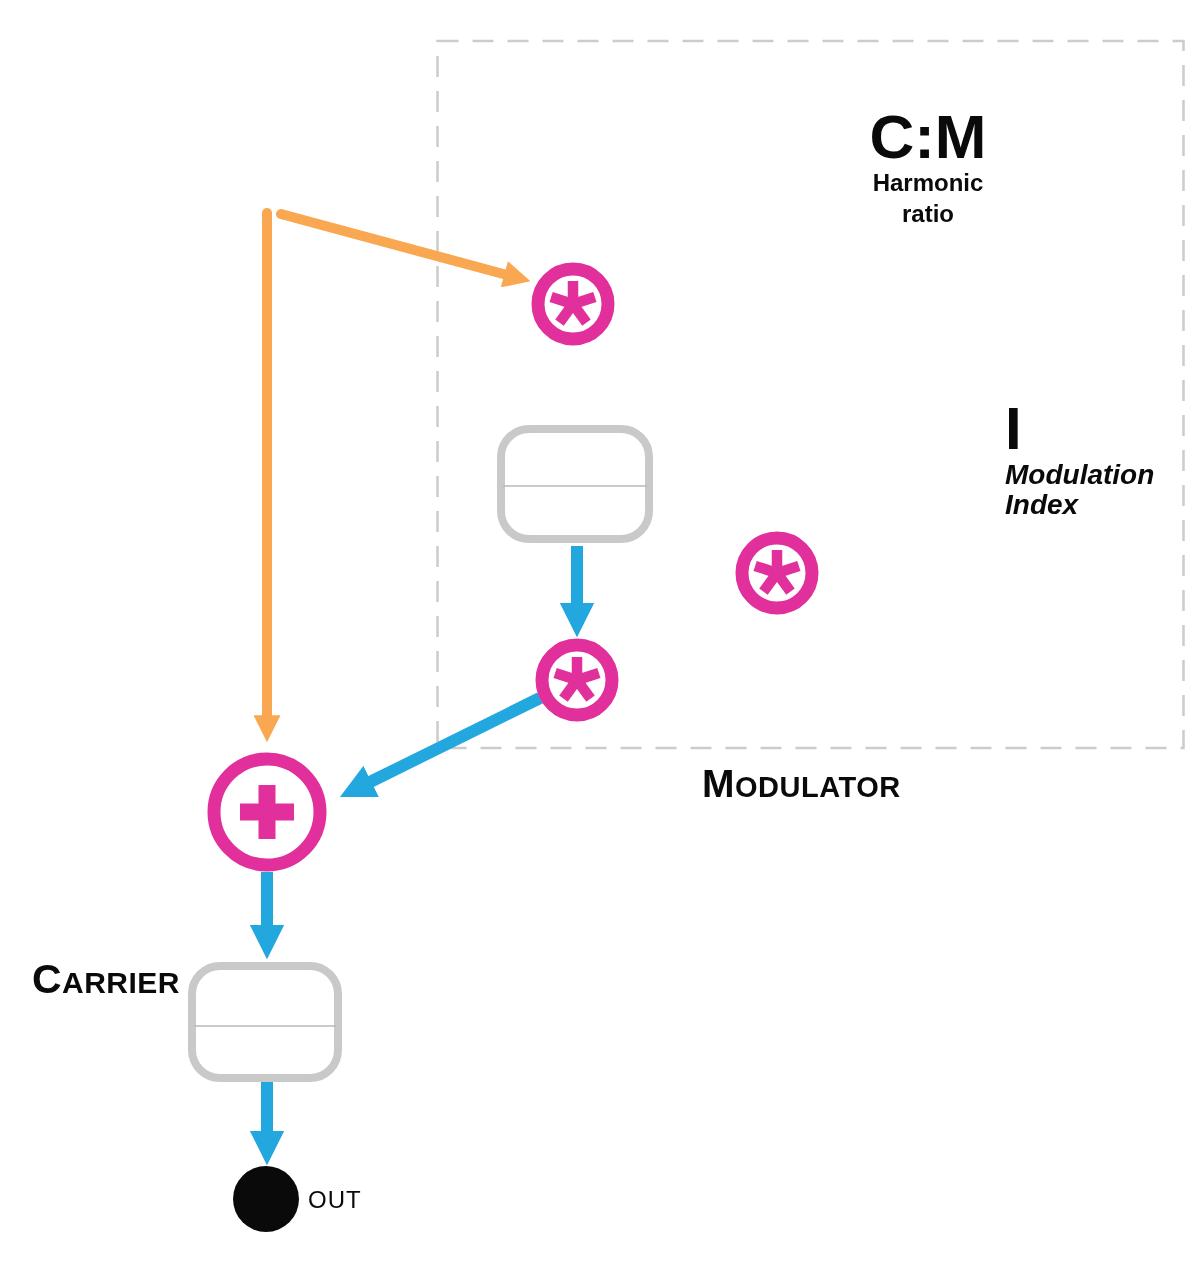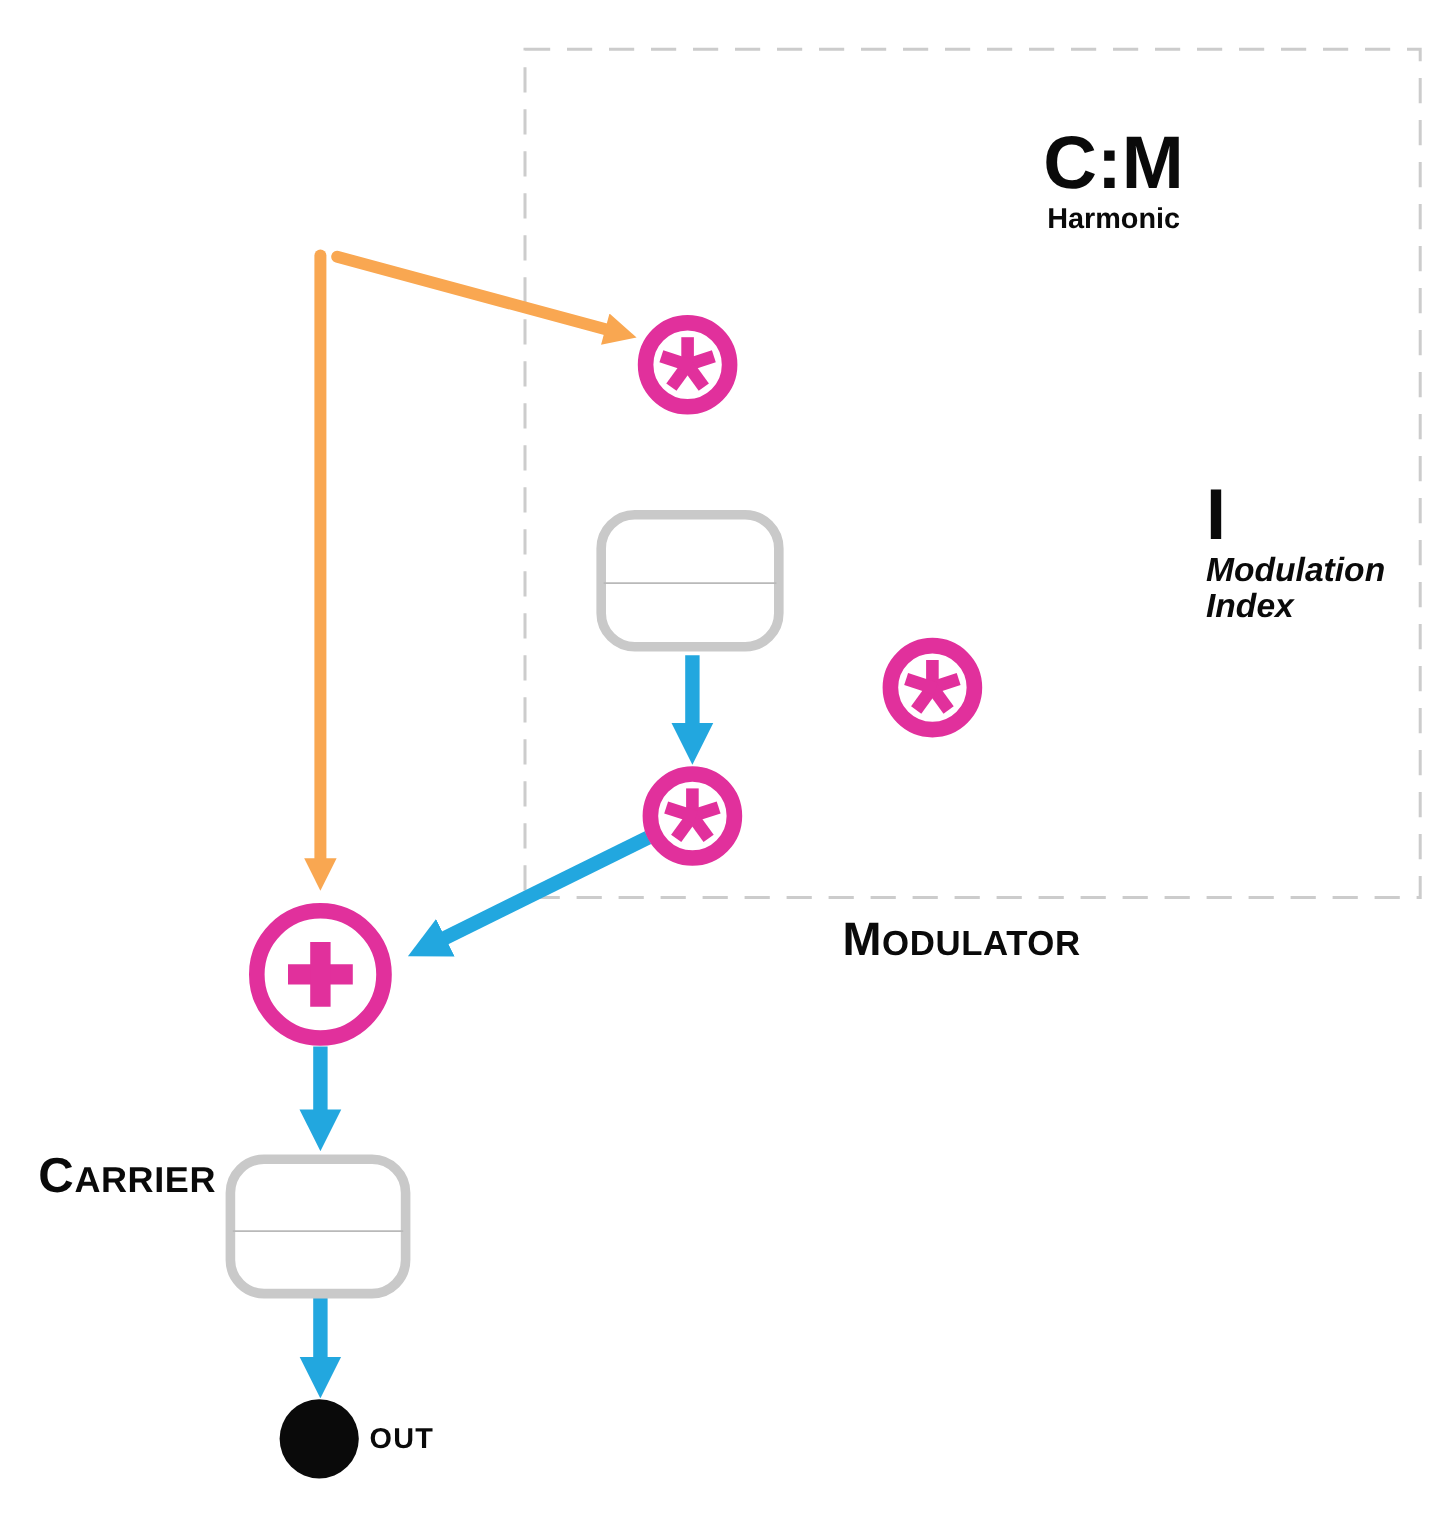--- a/index.html
+++ b/index.html
@@ -36,21 +36,21 @@
   .index-block { left: 1005px; top: 402px; width: 180px; text-align: left; }
   .index-symbol { font-size: 60px; line-height: 54px; font-weight: 800; }
   .index-sub { font-size: 28px; line-height: 30px; font-weight: 700; font-style: italic; }
   .index-sub.first { margin-top: 4px; }
 
   .smallcaps { text-transform: uppercase; font-weight: 700; letter-spacing: 0.5px; }
   .modulator-label { left: 702px; top: 764px; font-size: 29px; line-height: 40px; }
   .modulator-label::first-letter { font-size: 39px; }
   .carrier-label { left: 28px; top: 958px; width: 152px; text-align: right; font-size: 30px; line-height: 42px; }
   .carrier-label::first-letter { font-size: 41px; }
-  .out-label { left: 308px; top: 1187px; font-size: 24px; line-height: 26px; font-weight: 700; letter-spacing: 1px; }
+  .out-label { left: 308px; top: 1187px; font-size: 24px; line-height: 26px; font-weight: 400; letter-spacing: 1px; }
 </style>
 </head>
 <body>
 
 <div class="canvas">
 
   <svg class="diagram" width="1200" height="1278" viewBox="0 0 1200 1278">
     <defs>
       <marker id="head-orange" viewBox="0 0 10 10" refX="1" refY="5" markerWidth="3.0" markerHeight="2.7" orient="auto">
         <polygon points="0,0 10,5 0,10" fill="#f9a751"></polygon>
@@ -120,20 +120,21 @@
         <line x1="0" y1="-27" x2="0" y2="27"></line>
       </g>
     </g>
 
     <circle class="out-dot" cx="266" cy="1199" r="33" fill="#0a0a0a"></circle>
   </svg>
 
   <div class="lbl cm-block">
     <div class="cm-title">C:M</div>
     <div class="cm-sub">Harmonic</div>
+    <div class="cm-sub">ratio</div>
   </div>
 
   <div class="lbl index-block">
     <div class="index-symbol">I</div>
     <div class="index-sub first">Modulation</div>
     <div class="index-sub">Index</div>
   </div>
 
   <div class="lbl smallcaps modulator-label">Modulator</div>
 

